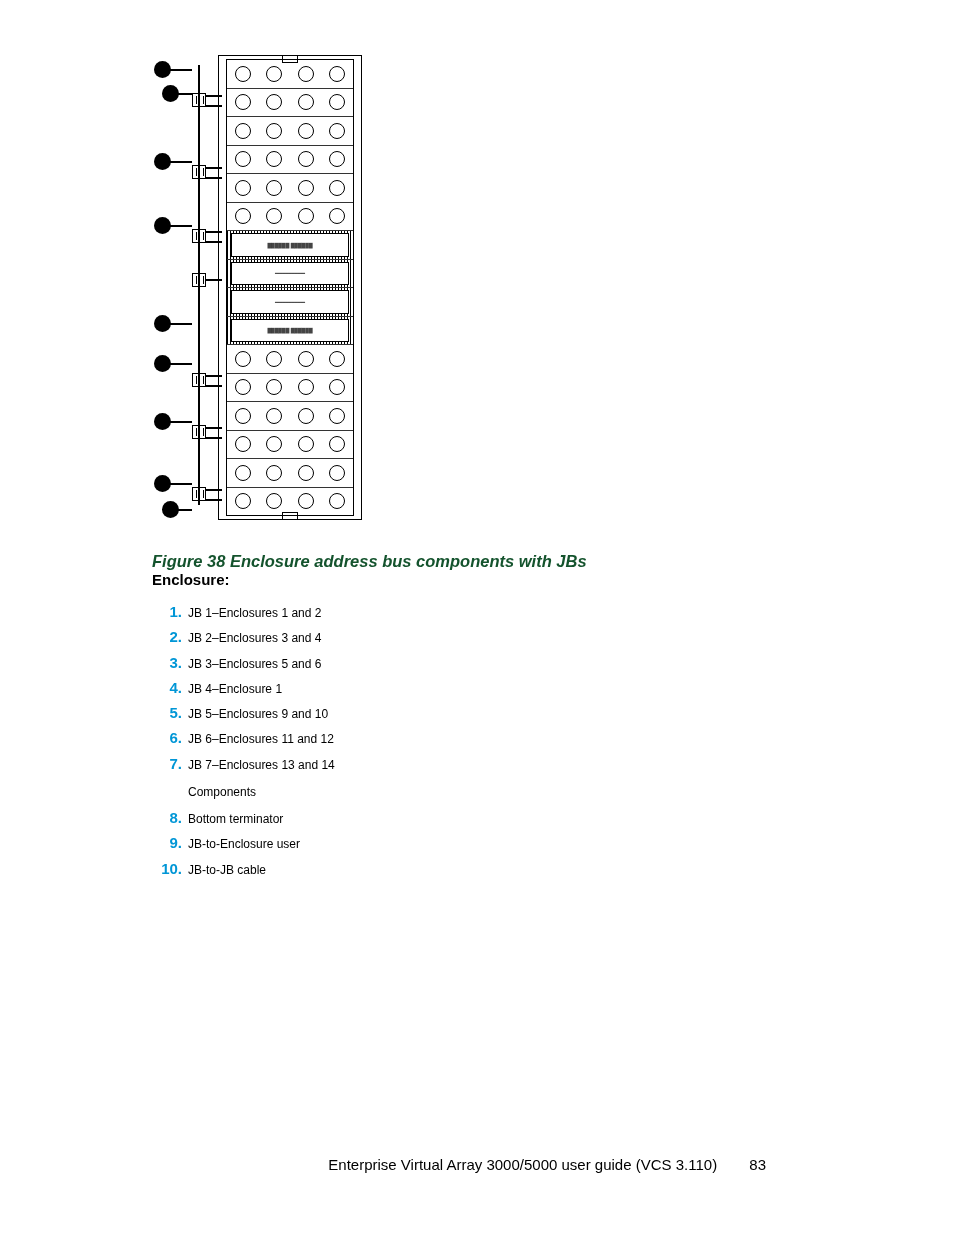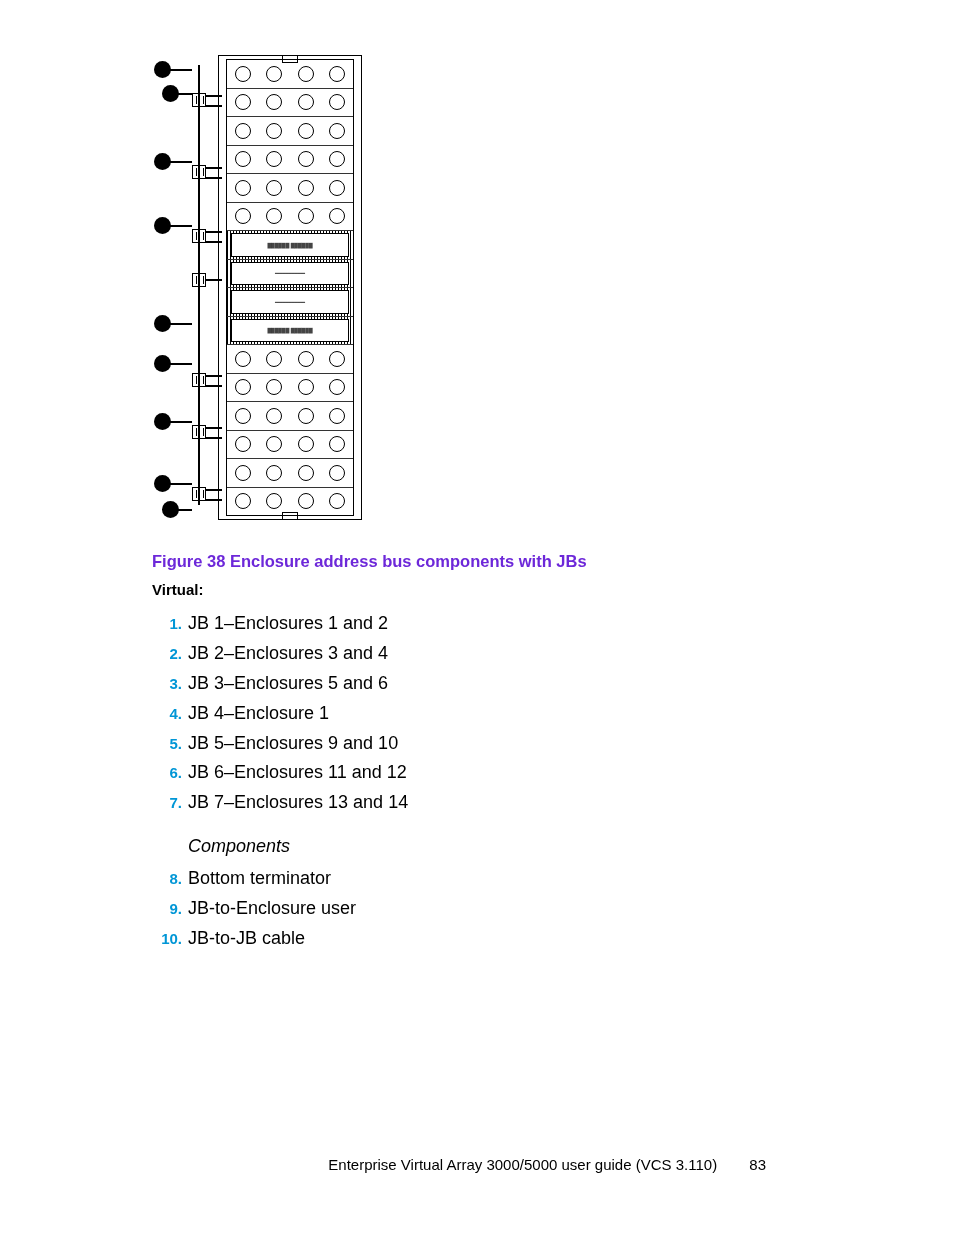--- a/index.html
+++ b/index.html
@@ -104,24 +104,24 @@
     left:3px; top:2px; width:6px; height:8px;
     border-left:1px solid #000;
     border-right:1px solid #000;
   }
   .conn-line {
     position:absolute;
     background:#000;
   }
 
   .figure-caption {
-    color: #6d28d9;
+    color: #14532d;
     font-weight: bold;
     font-size: 16.5px;
-    margin-bottom: 10px;
+    font-style: italic;
   }
   .callouts-label {
     font-weight: bold;
     font-size: 15px;
     margin-bottom: 12px;
   }
   .jb-intro {
     font-size: 15.5px;
     margin-bottom: 8px;
   }
@@ -138,24 +138,24 @@
   }
   ol.callout-list li .num {
     color: #0096d6;
     font-weight: bold;
     min-width: 30px;
     text-align: right;
     padding-right: 6px;
     font-size: 15px;
   }
   ol.callout-list li .txt {
-    font-size: 18px;
+    font-size: 12px;
   }
   ol.callout-list li.subhead .num { visibility:hidden; }
-  ol.callout-list li.subhead { margin-top:16px; margin-bottom:4px;font-style:italic; }
+  ol.callout-list li.subhead { margin-top:4px; margin-bottom:4px; }
 
   .footer {
     position: absolute;
     bottom: 62px;
     left: 0;
     width: 866px;
     text-align: right;
     padding-right: 100px;
     box-sizing: border-box;
     font-size: 15px;
@@ -304,21 +304,21 @@
     <div class="conn-line" style="left:18px; top:106px; width:22px; height:1.5px;"></div>
     <div class="conn-line" style="left:18px; top:170px; width:22px; height:1.5px;"></div>
     <div class="conn-line" style="left:18px; top:268px; width:22px; height:1.5px;"></div>
     <div class="conn-line" style="left:18px; top:308px; width:22px; height:1.5px;"></div>
     <div class="conn-line" style="left:18px; top:366px; width:22px; height:1.5px;"></div>
     <div class="conn-line" style="left:18px; top:428px; width:22px; height:1.5px;"></div>
     <div class="conn-line" style="left:26px; top:454px; width:14px; height:1.5px;"></div>
   </div>
 
   <div class="figure-caption">Figure 38 Enclosure address bus components with JBs</div>
-  <div class="callouts-label">Virtual:</div>
+  <div class="callouts-label">Enclosure:</div>
 
   <ol class="callout-list">
     <li>
         <span class="num">1.</span>
         <span class="txt">JB 1–Enclosures 1 and 2</span>
       </li>
     <li>
         <span class="num">2.</span>
         <span class="txt">JB 2–Enclosures 3 and 4</span>
       </li>

